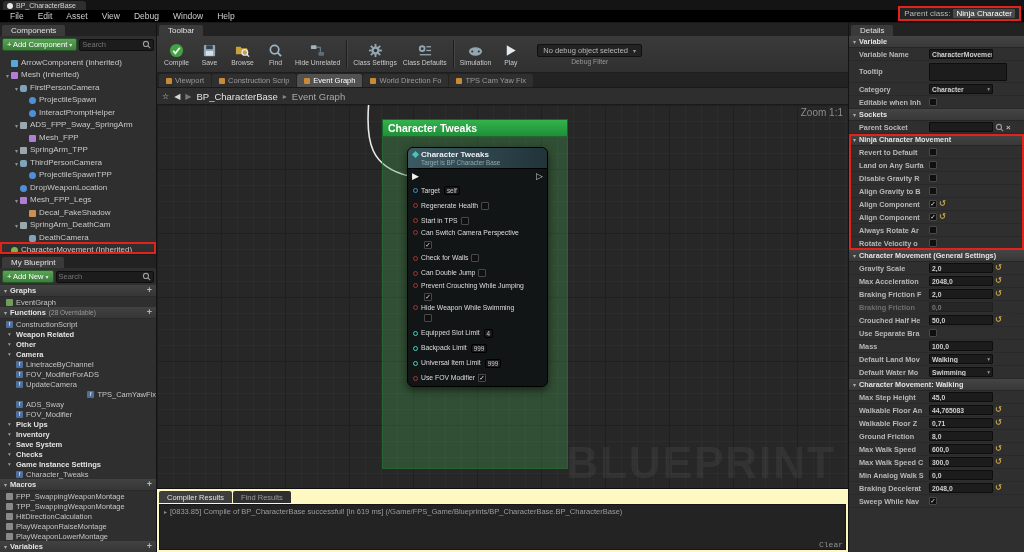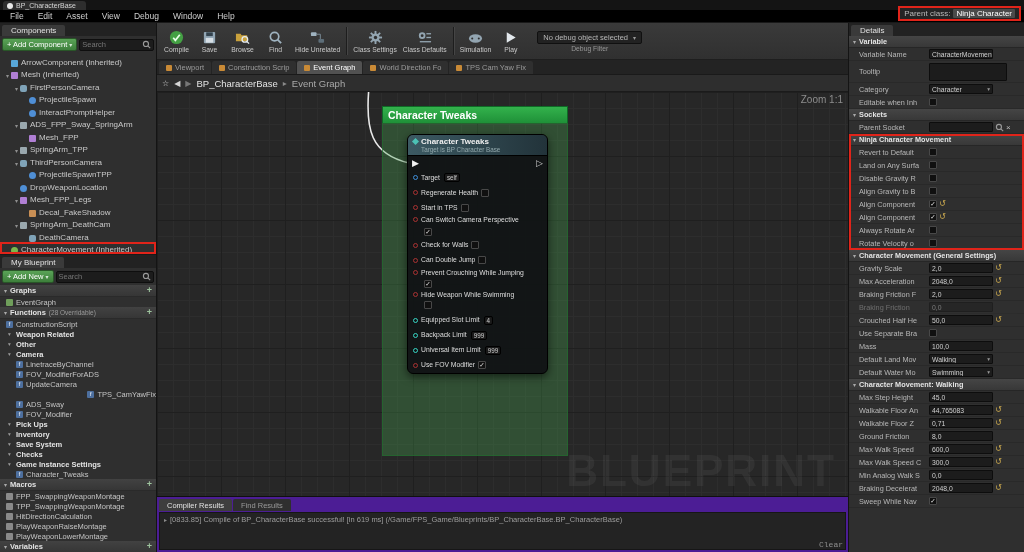--- a/index.html
+++ b/index.html
@@ -88,36 +88,36 @@
   .pin-dot{width:5px;height:5px;border-radius:50%;border:1.5px solid #888;flex:none;}
   .pin-dot.bool{border-color:#a93232;}
   .pin-dot.int{border-color:#37d5c4;}
   .pin-dot.object{border-color:#3f8fd9;}
   .pin-label{font-size:6.8px;color:#dedede;white-space:normal;line-height:7.5px;}
   .pin-value{background:#191919;border:1px solid #000;border-radius:2px;color:#cfcfcf;font-size:6.3px;padding:0 2px;margin-left:1px;}
   .pin-sub{margin:2px 0 1px 11px;}
   .cb{width:8px;height:8px;background:#101010;border:1px solid #484848;border-radius:1px;display:inline-flex;align-items:center;justify-content:center;flex:none;color:#eee;font-size:6.5px;line-height:8px;}
   .cb.checked::after{content:"✓";}
   
-  .bottom{height:56px;flex:none;background:#4c1d95;border-top:1px solid #101010;display:flex;flex-direction:column;position:relative;}
+  .bottom{height:64px;flex:none;background:#fef9c3;border-top:1px solid #101010;display:flex;flex-direction:column;position:relative;}
   .btabs{height:14px;display:flex;align-items:flex-end;gap:1px;padding-left:2px;flex:none;}
   .btab{height:12px;display:flex;align-items:center;padding:0 8px;font-size:7.5px;background:#2f2f2f;color:#9a9a9a;border-radius:2px 2px 0 0;}
   .btab.active{background:#3e3e3e;color:#e0e0e0;}
   .log-area{flex:1;margin:1px 2px 2px 2px;background:#232323;border:1px solid #161616;padding:2px 4px;overflow:hidden;}
   .log-line{display:flex;align-items:flex-start;gap:3px;font-family:"DejaVu Sans Mono",monospace;font-size:7.5px;color:#9c9c9c;}
   .log-twirl{color:#8a8a8a;font-size:6px;margin-top:1px;}
   .clear-btn{position:absolute;right:5px;bottom:3px;color:#8f8f8f;font-size:8px;font-family:Liberation Mono, monospace;}
   
   .right{width:176px;flex:none;display:flex;flex-direction:column;background:#2f2f2f;border-left:1px solid #141414;}
   .d-search{padding:2px;flex:none;}
   .d-body{flex:1;overflow:hidden;}
   .d-sec-hd{height:12px;background:linear-gradient(#454545,#383838);display:flex;align-items:center;gap:3px;padding:0 4px;font-size:7.3px;font-weight:bold;color:#e4e4e4;border-bottom:1px solid #262626;}
   .d-sec-hd .caret{font-size:6px;color:#aaa;}
   .d-section.highlighted{outline:2px solid #e0241a;outline-offset:-2px;}
-  .d-row{height:13px;display:flex;align-items:center;padding:0 3px 0 10px;border-bottom:1px solid #292929;}
+  .d-row{height:13px;display:flex;align-items:center;padding:0 3px 0 10px;border-bottom:1px solid #292929;font-weight:bold;}
   .d-row.tall{height:22px;}
   .d-row.disabled{opacity:0.45;}
   .d-label{width:70px;flex:none;font-size:7.3px;color:#b8b8b8;white-space:nowrap;overflow:hidden;}
   .d-ctrl{flex:1;display:flex;align-items:center;gap:2px;min-width:0;}
   .d-input{flex:1;max-width:64px;height:10px;background:#1c1c1c;border:1px solid #0d0d0d;border-radius:1px;color:#cfcfcf;font-size:6.8px;display:flex;align-items:center;padding:0 2px;overflow:hidden;white-space:nowrap;}
   .d-input.d-area{height:18px;max-width:78px;align-items:flex-start;}
   .d-drop{justify-content:space-between;max-width:64px;}
   .d-drop .caret{font-size:5.5px;color:#999;}
   .revert{color:#caa84e;font-size:8px;flex:none;line-height:8px;}
   .sock-x{color:#bbb;font-size:8px;}
@@ -380,20 +380,23 @@
             <div class="mbp-hd">
               <span class="caret">▾</span>
               <span class="mbp-hd-label">Variables</span>
               <span class="plus">+</span>
             </div>
           </div>
       </div>
     </div>
 
     <div class="center">
+      <div class="panel-tabrow">
+        <span class="tab-inner">Toolbar</span>
+      </div>
       <div class="toolbar" id="toolbar">
           <div class="tb-btn">
             <span class="ic">
               <svg width="15" height="15" viewBox="0 0 16 16">
                 <circle cx="8" cy="8" r="7" fill="#44a044"></circle>
                 <path d="M4.5 8.2l2.3 2.8 4.7-6" stroke="#eaffea" stroke-width="1.8" fill="none"></path>
               </svg>
             </span>
             <span class="tb-label">Compile</span>
           </div>

